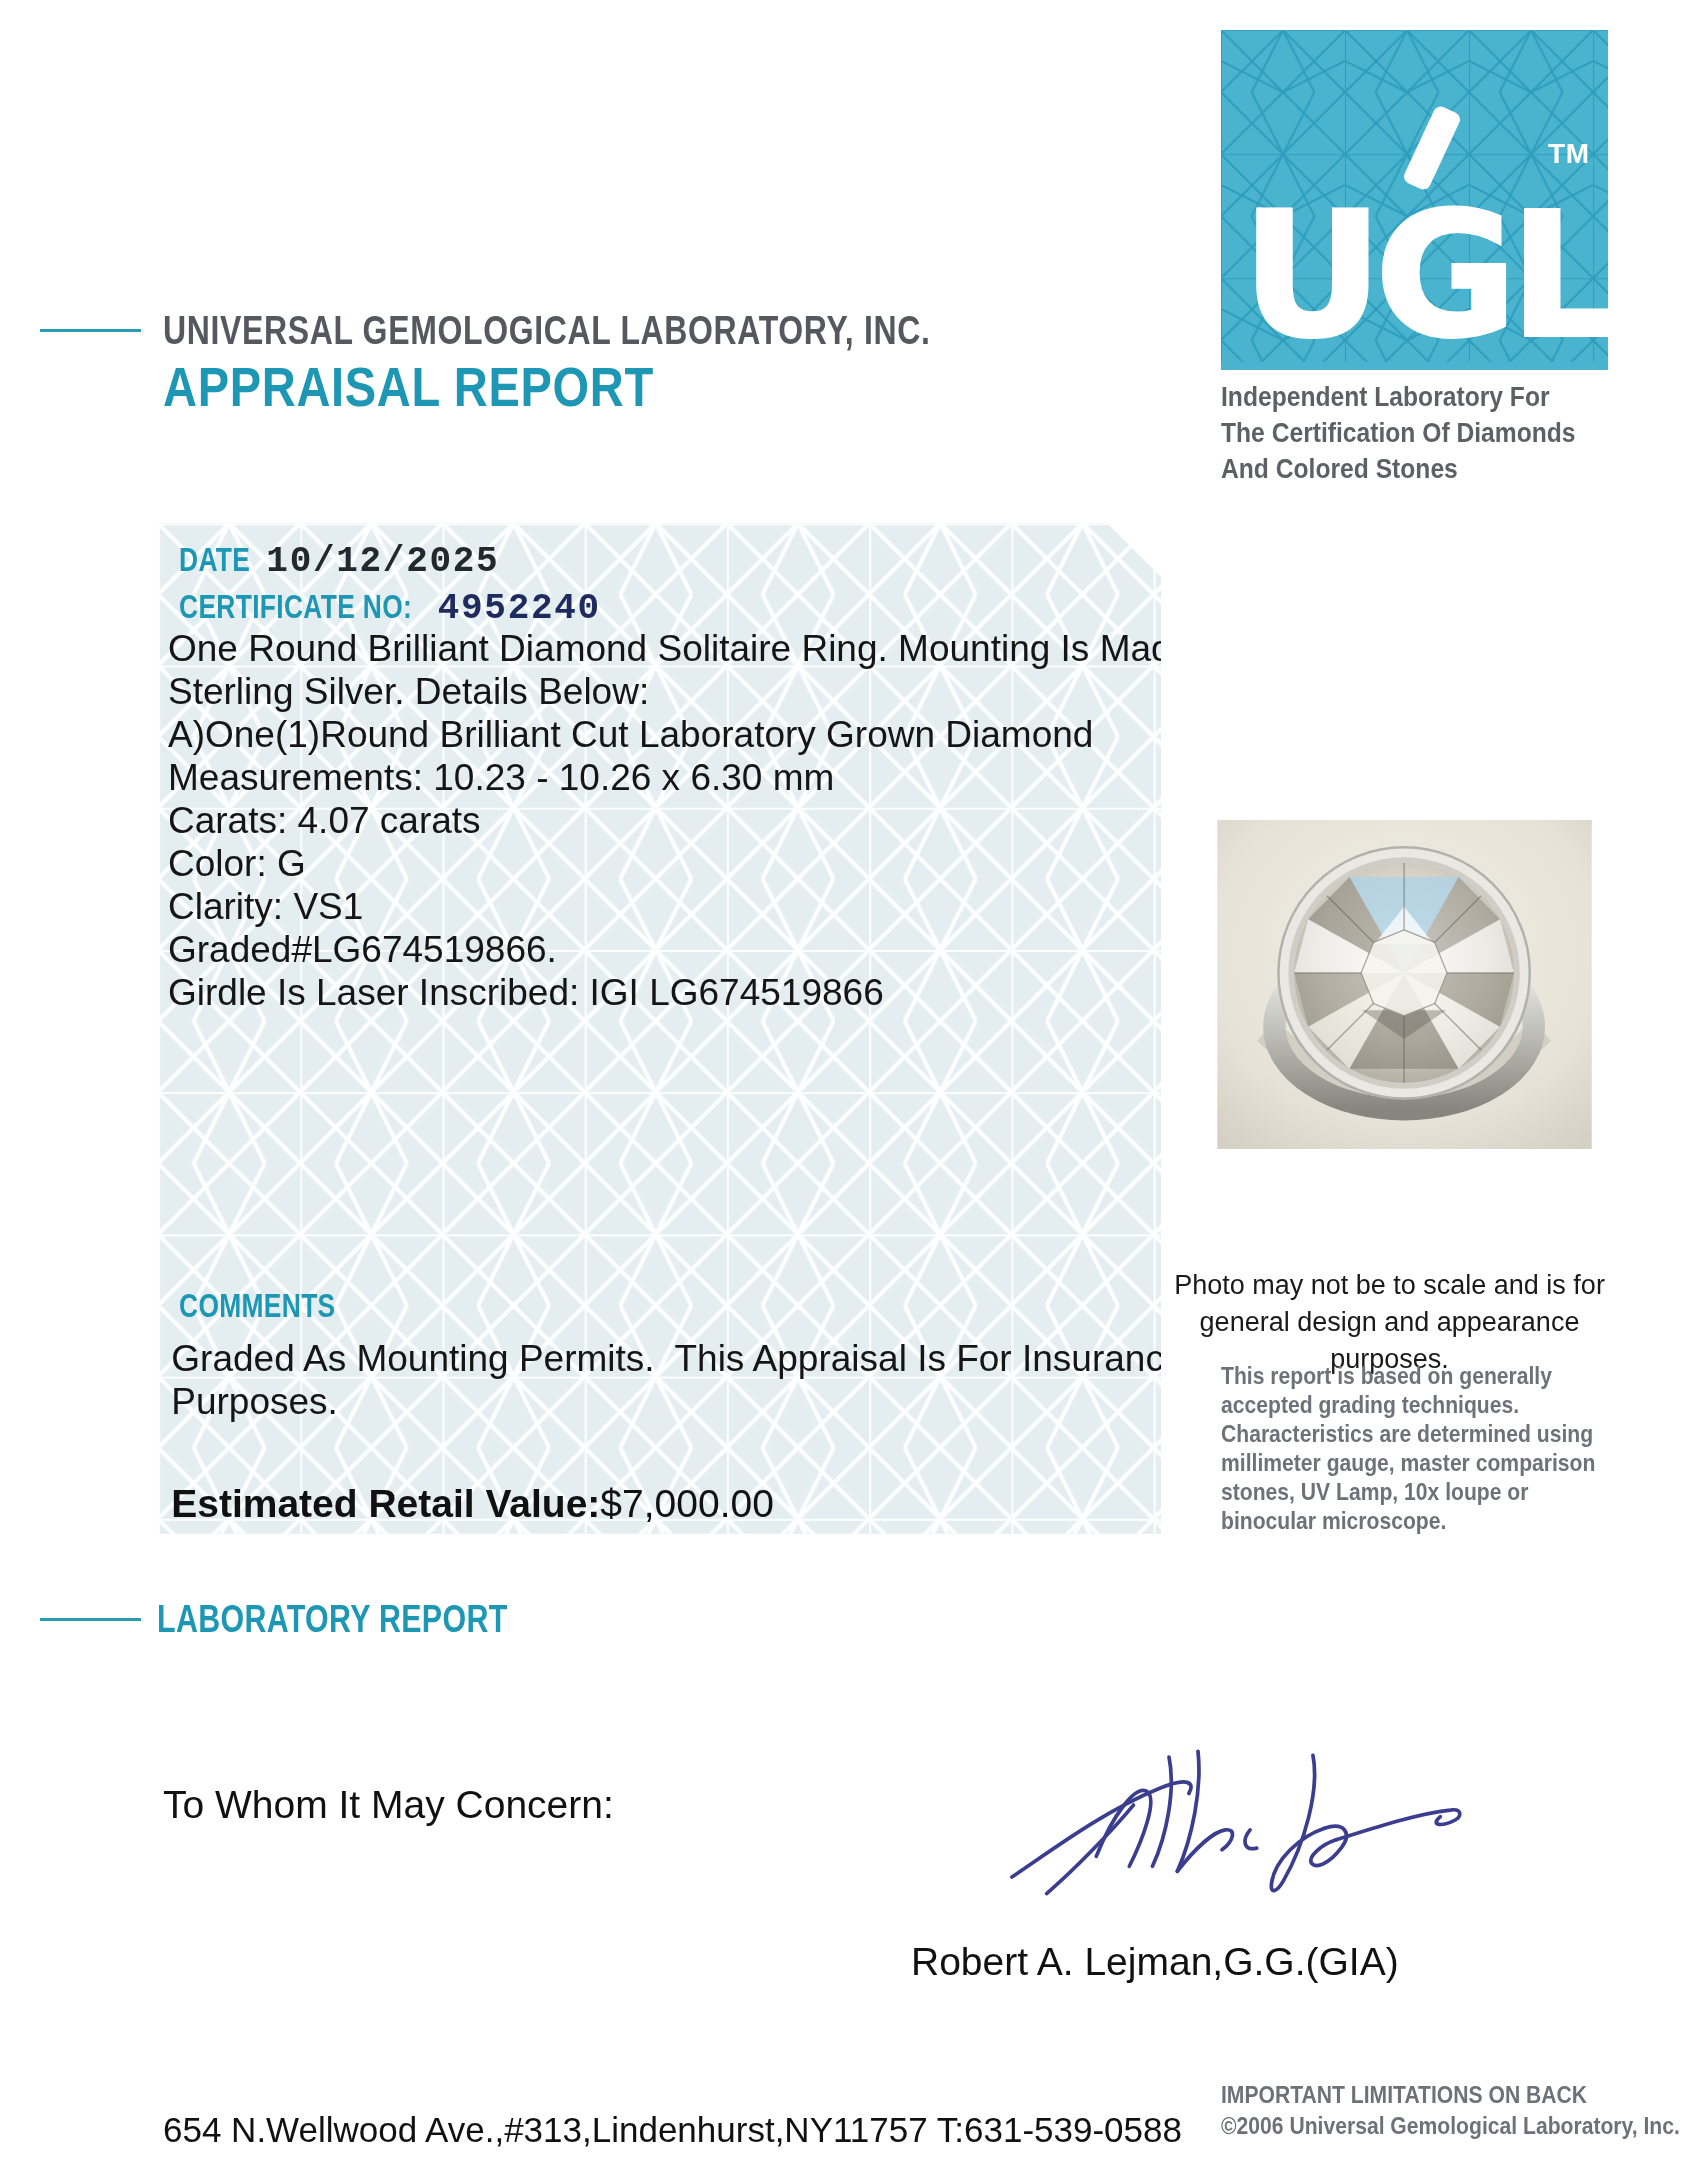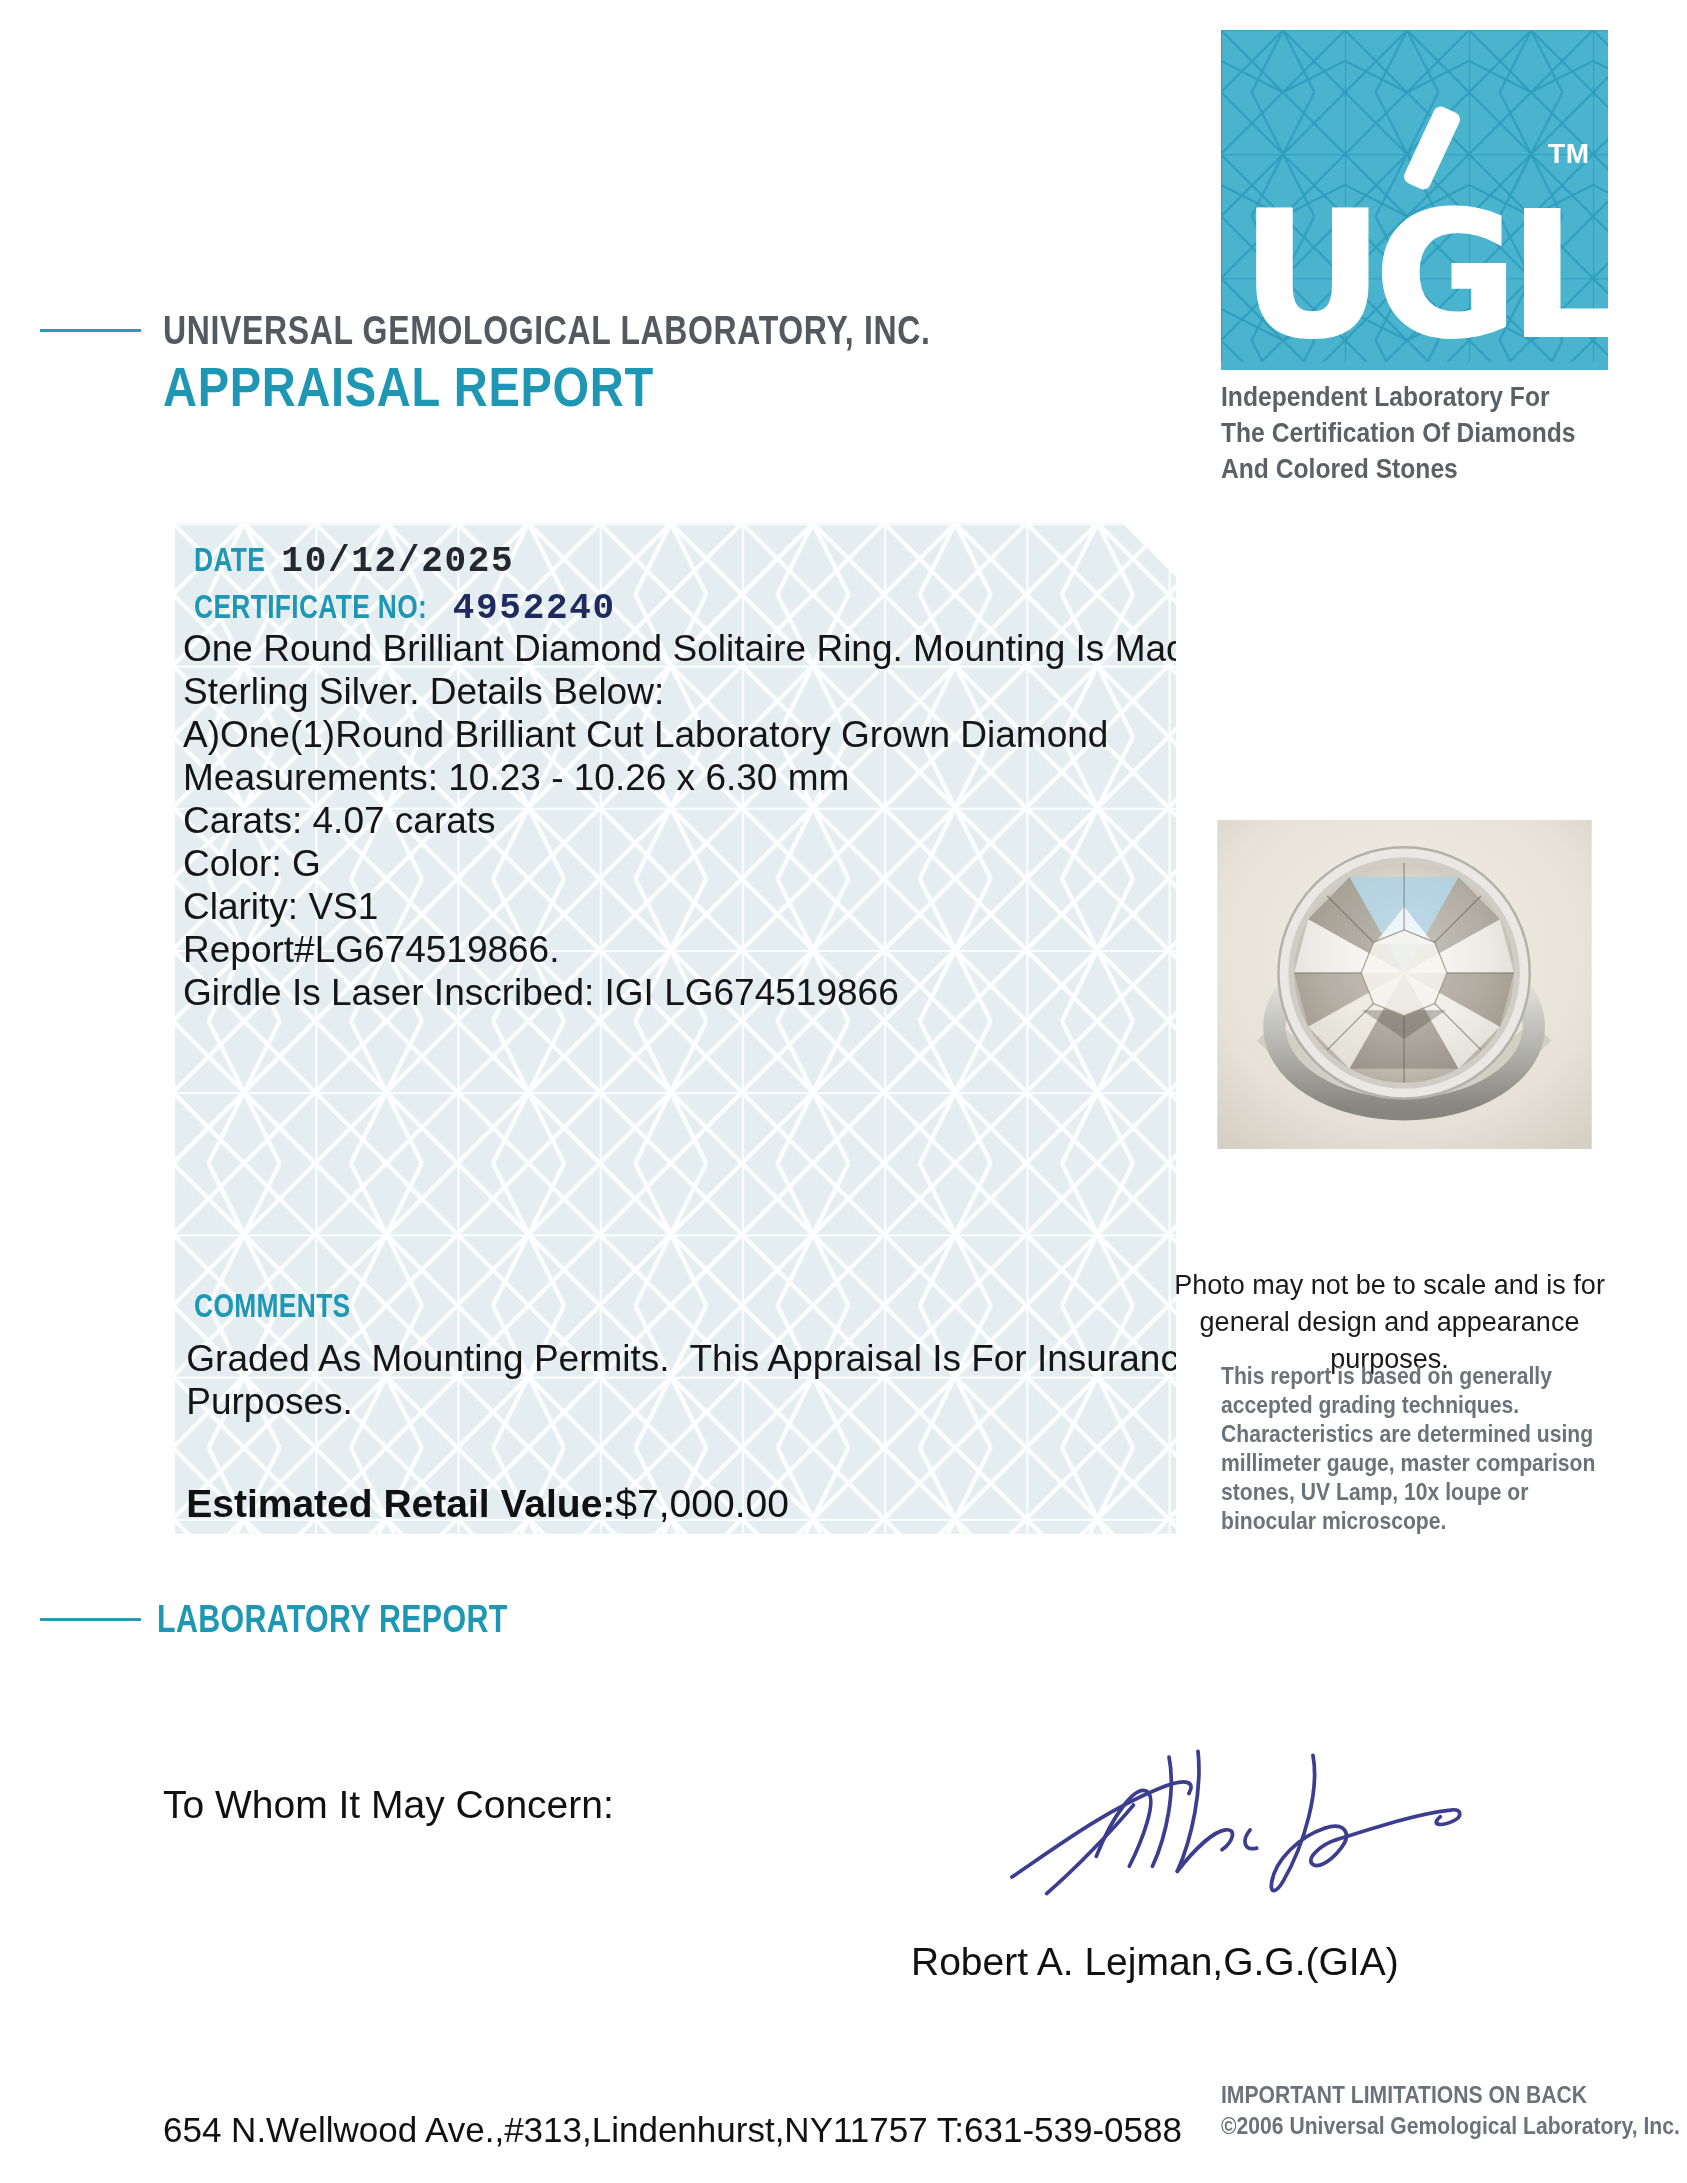--- a/index.html
+++ b/index.html
@@ -17,21 +17,21 @@
   
   #logoSquare{left:1221px;top:30px;width:387px;height:340px;background:#4ab4cf;overflow:hidden;}
   #uglText{position:absolute;left:21.5px;bottom:8.3px;font-family:"DejaVu Sans",sans-serif;
            font-weight:bold;font-size:172px;line-height:1;color:#ffffff;letter-spacing:-6.6px;
            -webkit-text-stroke:4.1px #ffffff;}
   #tmMark{position:absolute;right:18px;top:108px;color:#ffffff;font-weight:bold;font-size:28px;letter-spacing:0.8px;}
   #scopeTube{position:absolute;left:197px;top:76px;width:28px;height:84px;background:#ffffff;border-radius:7.4px;transform:rotate(25deg);}
   .tagline{font-size:28px;font-weight:bold;color:#5d6166;line-height:36px;}
 
   
-  #panel{left:173px;top:523px;width:1003px;height:1011px;
+  #panel{left:158px;top:523px;width:1003px;height:1011px;
          clip-path:polygon(0 0, calc(100% - 54px) 0, 100% 54px, 100% 100%, 0 100%);}
   #panel svg.bg{position:absolute;left:0;top:0;}
   .lbl{font-size:33px;font-weight:bold;color:#1e97b4;letter-spacing:0.4px;}
   .monoVal{font-family:"Liberation Mono",monospace;font-weight:bold;font-size:36px;letter-spacing:1.7px;}
   .dateVal{color:#23272e;}
   .certVal{color:#1f2a5e;}
   .bodyLine{font-size:37px;line-height:43px;color:#151515;white-space:pre;}
   .valueLine{font-size:39px;color:#111;}
   .valueLine b{font-weight:bold;}
 
@@ -113,21 +113,21 @@
     </div>
 
     <div class="abs" style="left:10px;top:104px;">
       <div class="bodyLine">One Round Brilliant Diamond Solitaire Ring. Mounting Is Made Of</div>
       <div class="bodyLine">Sterling Silver. Details Below:</div>
       <div class="bodyLine">A)One(1)Round Brilliant Cut Laboratory Grown Diamond</div>
       <div class="bodyLine">Measurements: 10.23 - 10.26 x 6.30 mm</div>
       <div class="bodyLine">Carats: 4.07 carats</div>
       <div class="bodyLine">Color: G</div>
       <div class="bodyLine">Clarity: VS1</div>
-      <div class="bodyLine">Report#LG674519866.</div>
+      <div class="bodyLine">Graded#LG674519866.</div>
       <div class="bodyLine">Girdle Is Laser Inscribed: IGI LG674519866</div>
     </div>
 
     <div class="abs" style="left:20.7px;top:764px;">
       <span class="lbl cond">COMMENTS</span>
       <div class="bodyLine" style="margin-top:11.6px;margin-left:-7.4px;">Graded As Mounting Permits.  This Appraisal Is For Insurance</div>
       <div class="bodyLine" style="margin-left:-7.4px;">Purposes.</div>
     </div>
 
     <div class="abs valueLine" style="left:13.2px;top:959px;">

